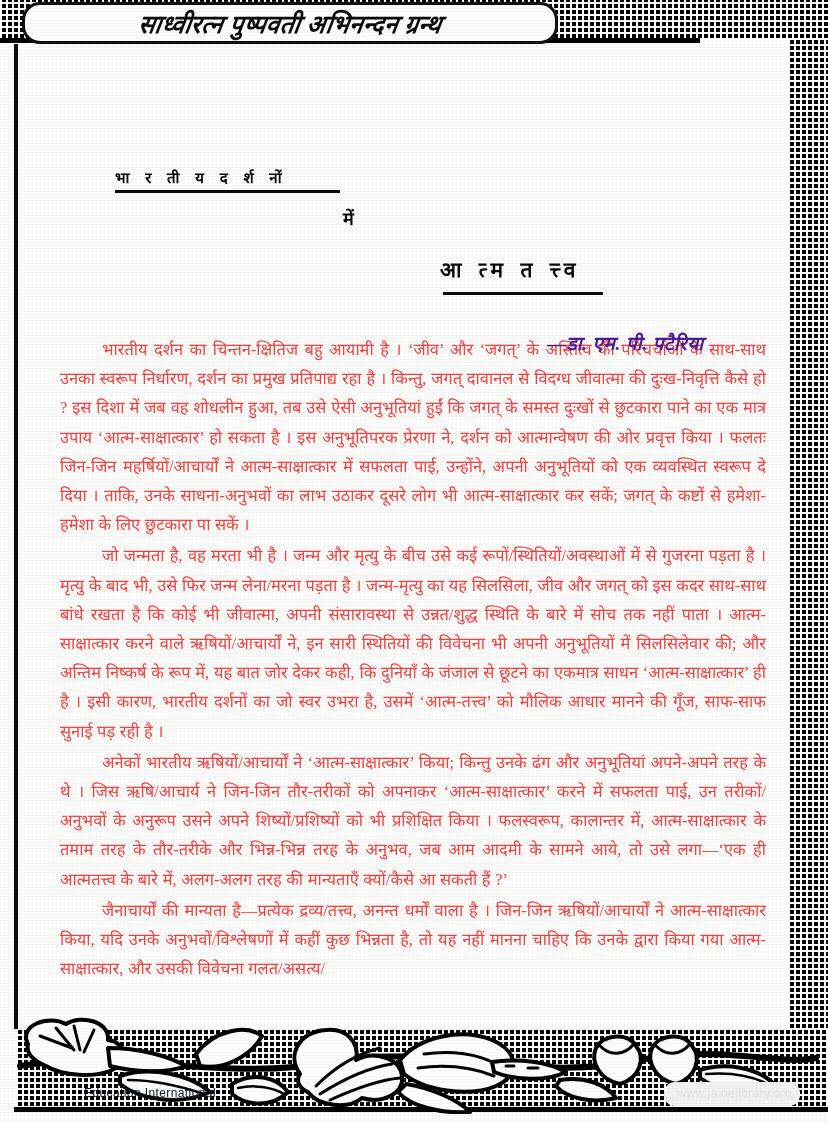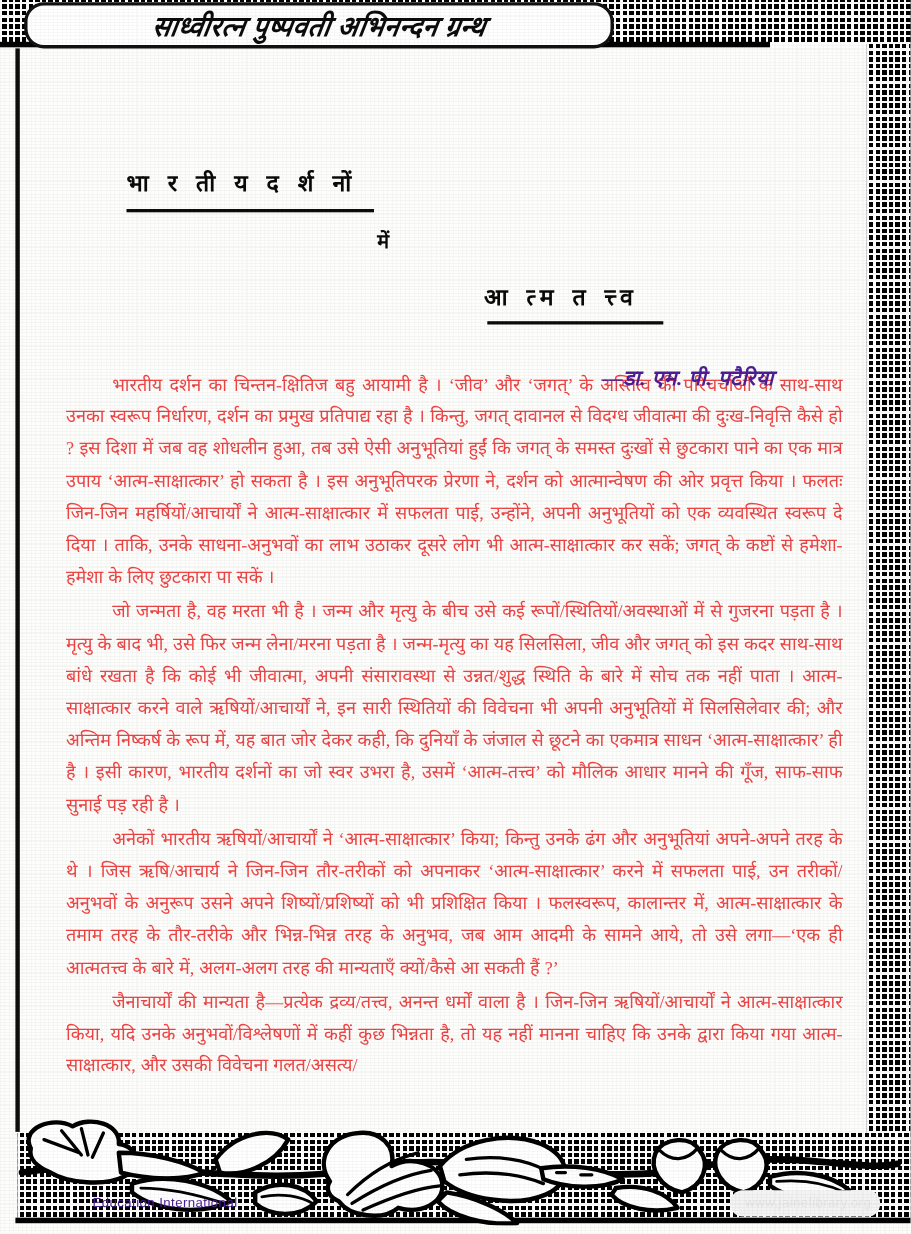--- a/index.html
+++ b/index.html
@@ -125,22 +125,22 @@
     height: 215px;
   }
   .head-line {
     font-family: "Liberation Serif", "DejaVu Serif", serif;
     font-weight: 700;
     color: #090909;
   }
   #head-main {
     position: absolute;
     left: 55px;
-    top: 32px;
-    font-size: 21px;
+    top: 47px;
+    font-size: 15px;
     letter-spacing: 6px;
   }
   #head-main-rule {
     position: absolute;
     left: 55px;
     top: 70px;
     width: 225px;
     height: 2.5px;
     background: #0b0b0b;
   }
@@ -225,21 +225,21 @@
     width: 828px;
     height: 100px;
   }
 
   
   .watermark {
     position: absolute;
     z-index: 30;
     font-family: "Liberation Sans", "DejaVu Sans", sans-serif;
     font-size: 12px;
-    color: #4c1d95;
+    color: #0f172a;
     white-space: nowrap;
     letter-spacing: .4px;
   }
   #wm-left  { left: 84px;  bottom: 22px; }
   #wm-right { right: 36px; bottom: 22px; color: #e6e6e6; }
 
   
   #wm-right-plate {
     position: absolute;
     right: 28px;

